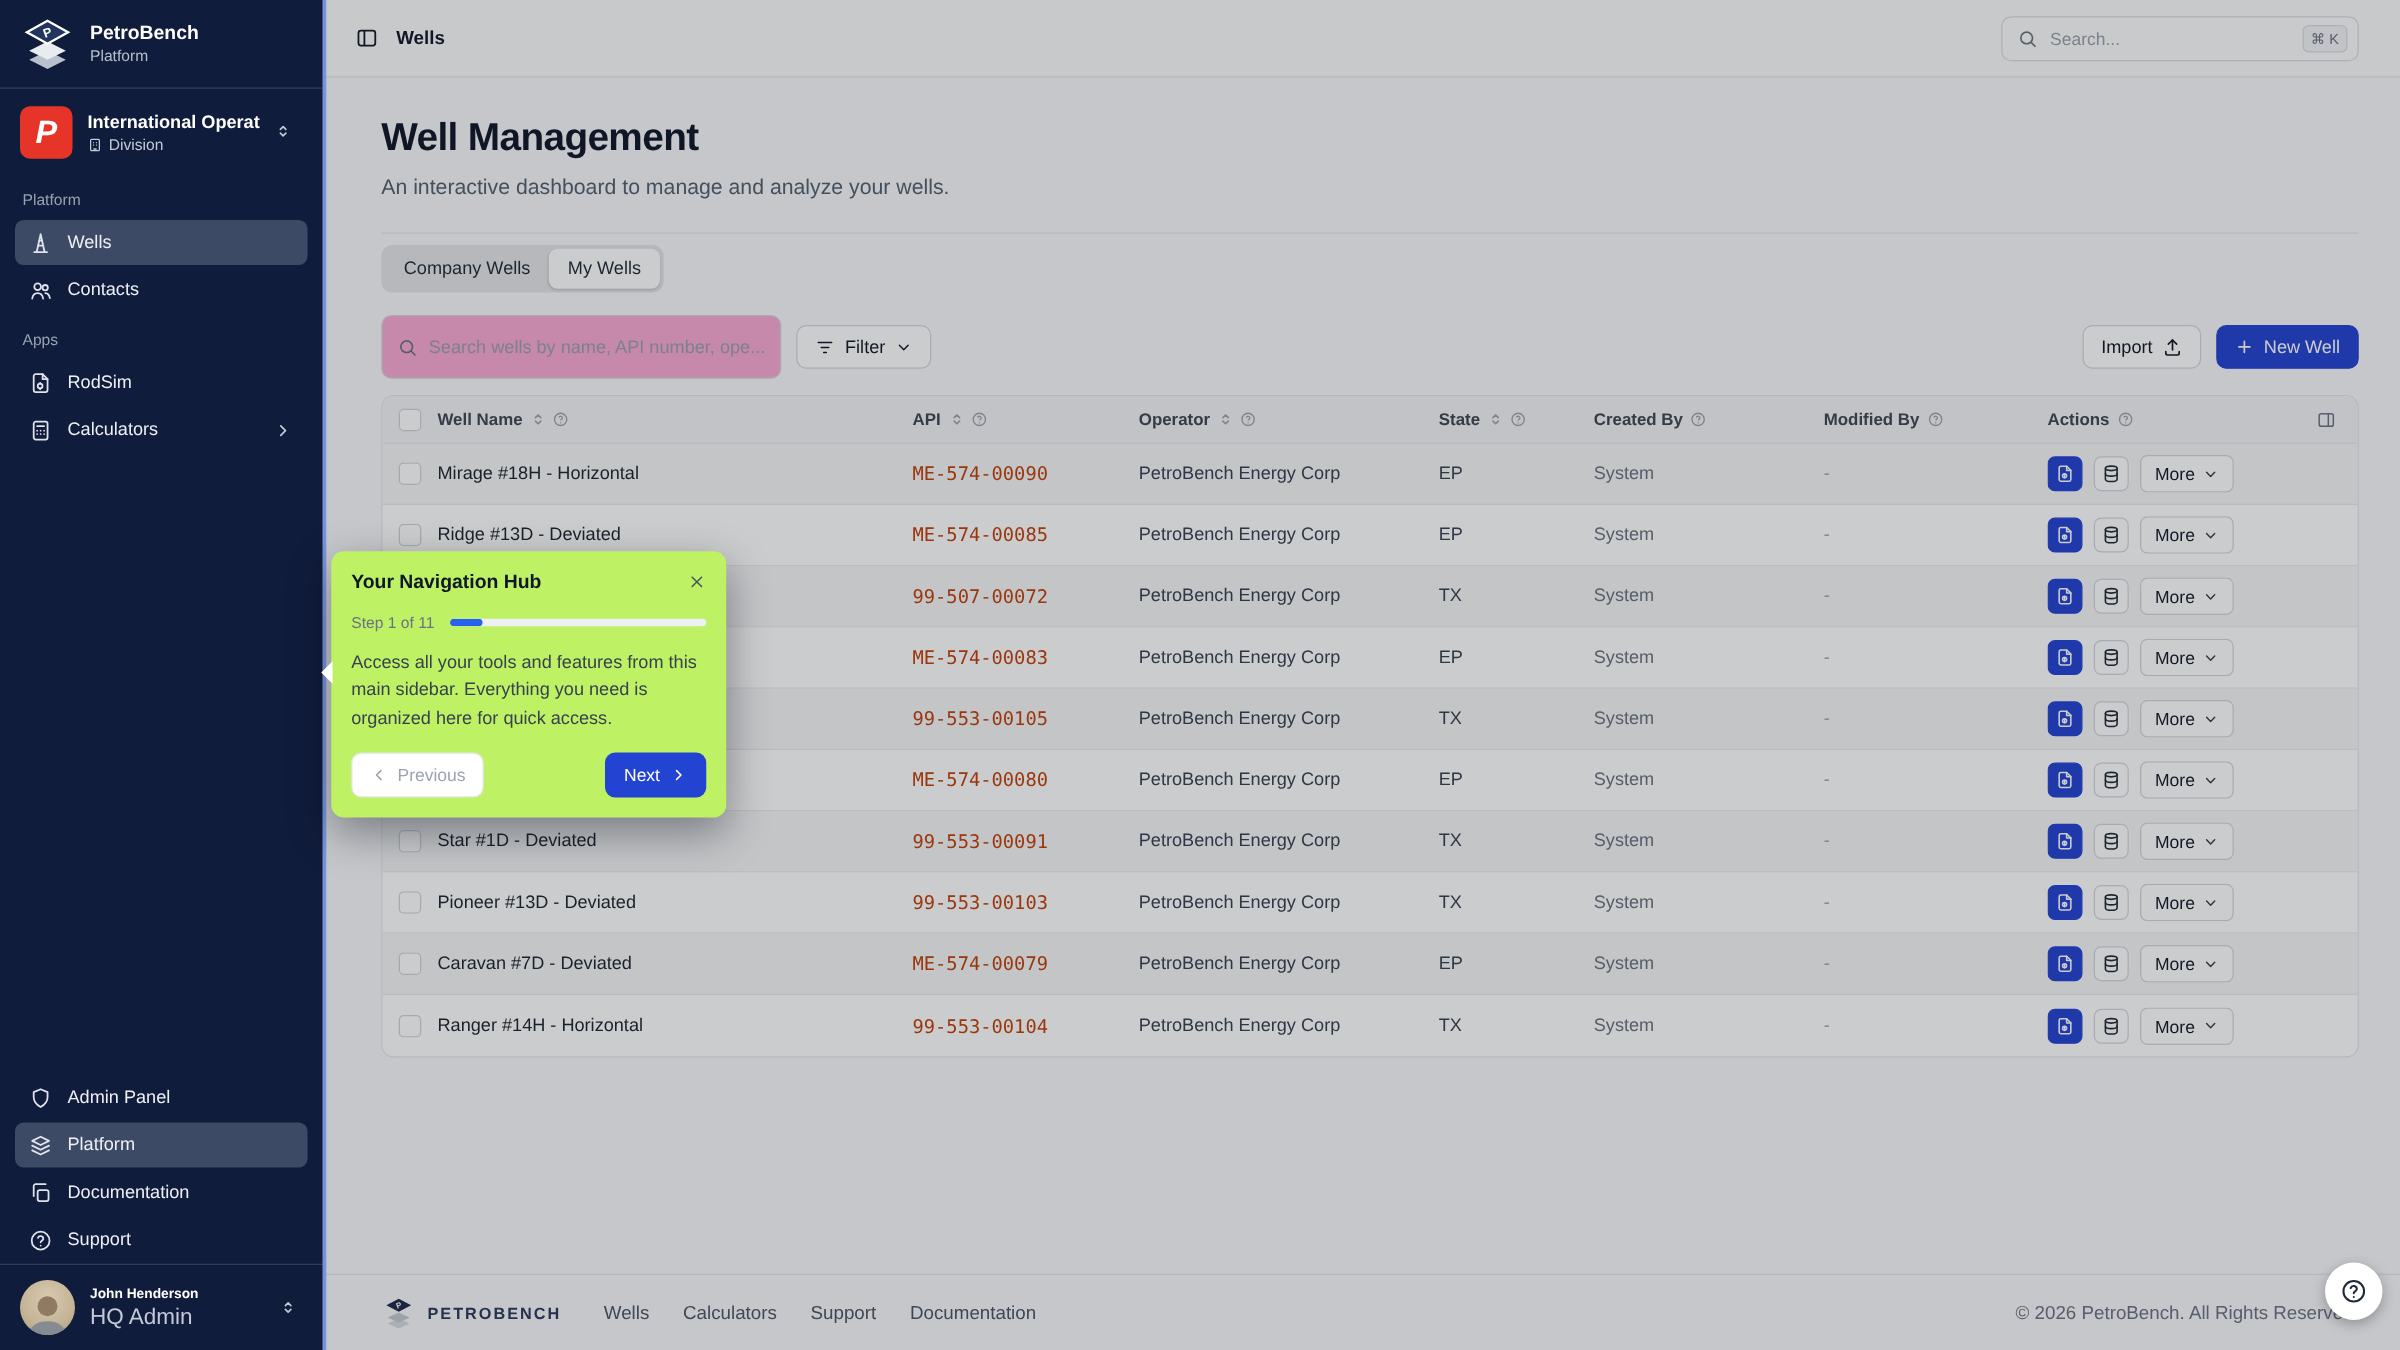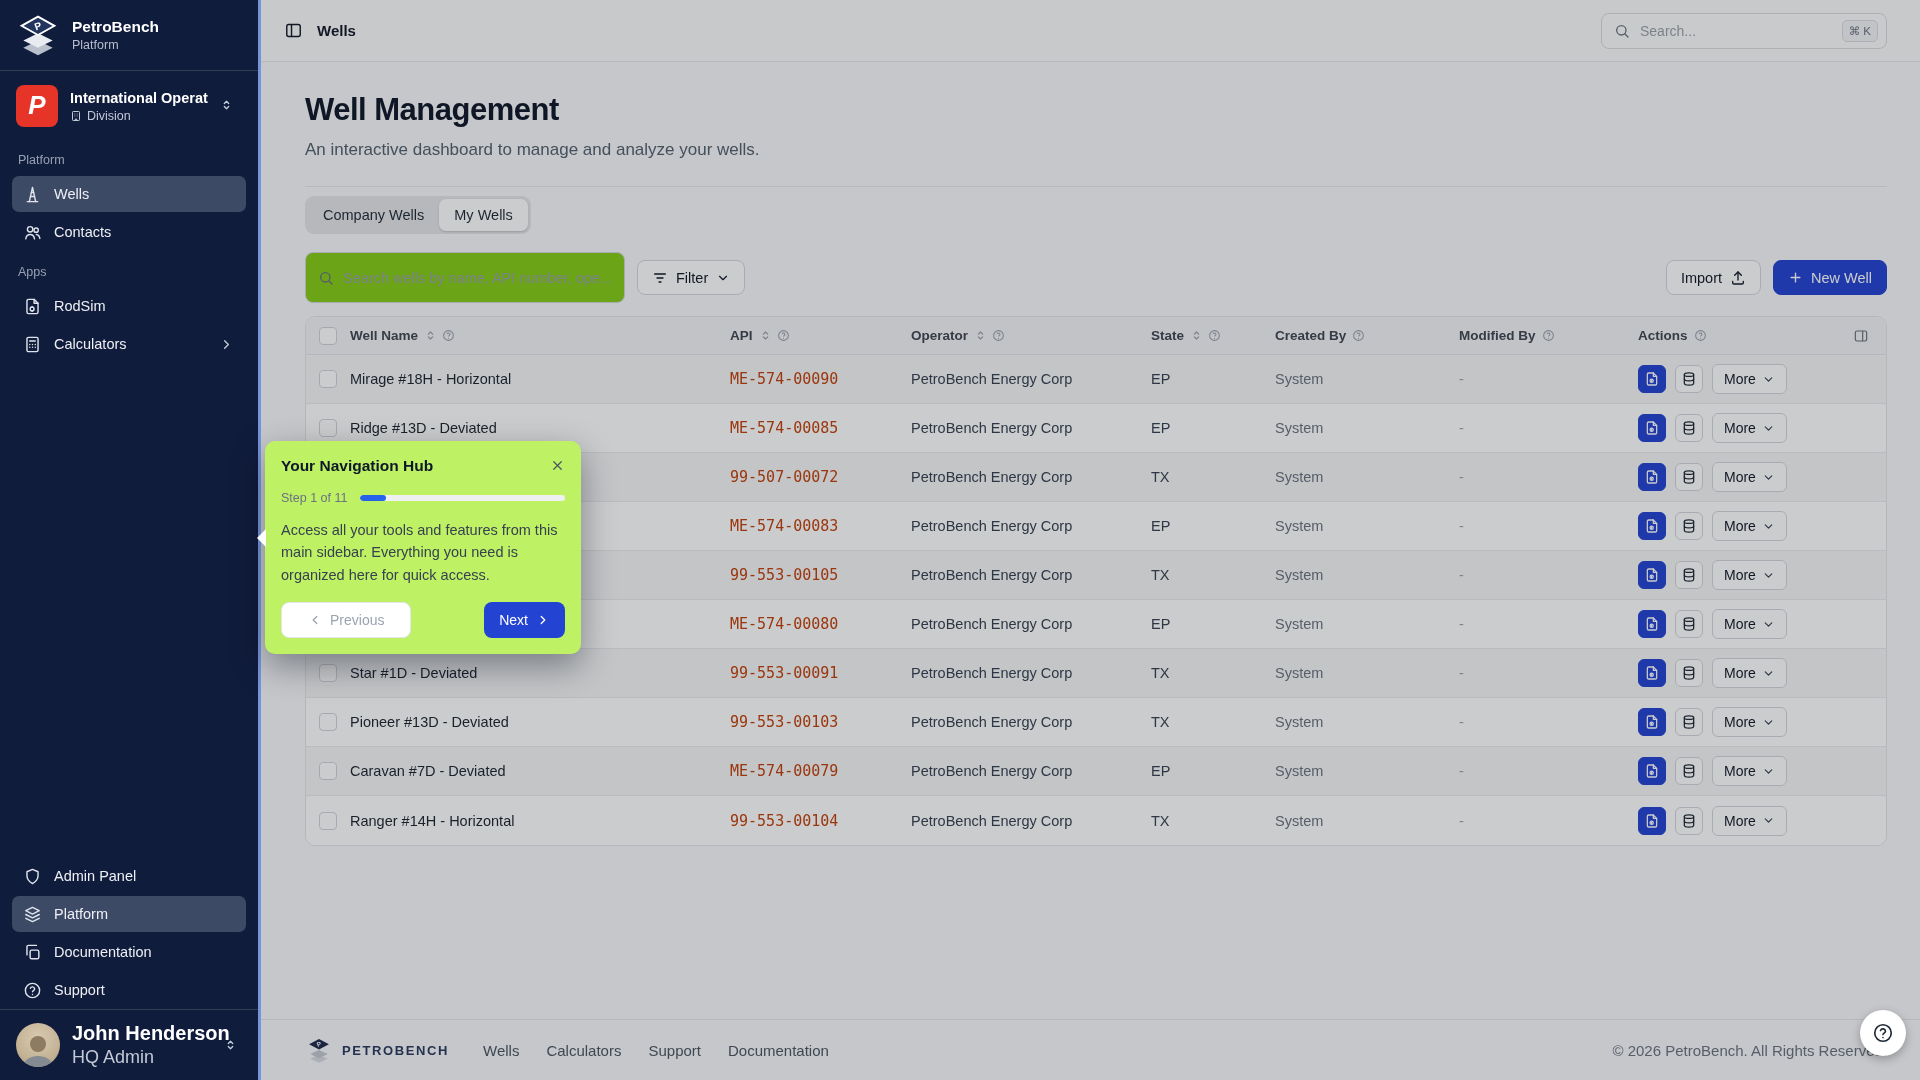--- a/index.html
+++ b/index.html
@@ -23,21 +23,21 @@
   .sb-section { font-size:12.5px; color:#98a1b3; padding:14px 18px 8px 18px; }
   .nav-item { display:flex; align-items:center; gap:12px; height:36px; margin:1px 12px; padding:0 11px; border-radius:7px; cursor:pointer; position:relative; }
   .nav-item.active { background:#3d4a66; }
   .nav-item .nicon { display:flex; width:19px; color:#dfe3ec; }
   .nav-item .nlabel { font-size:14.5px; color:#eef0f5; }
   .nav-item .trail { position:absolute; right:12px; color:#c3c9d6; display:flex; }
   .sb-spacer { flex:1; }
   .sb-user { display:flex; align-items:center; gap:12px; padding:12px 16px; border-top:1px solid rgba(255,255,255,0.14); position:relative; cursor:pointer; }
   .avatar { width:44px; height:44px; border-radius:50%; background:radial-gradient(circle at 50% 35%, #d9cbb2 0%, #c4b395 60%, #a99878 100%); overflow:hidden; flex:0 0 44px; position:relative; }
   .avatar svg { position:absolute; bottom:-2px; left:50%; transform:translateX(-50%); }
-  .sb-user-name { font-size:20px; font-weight:600; color:#ffffff; }
+  .sb-user-name { font-size:11px; font-weight:600; color:#ffffff; }
   .sb-user-role { font-size:18px; color:#c3c9d6; margin-top:2px; }
   .sb-user-chev { position:absolute; right:20px; top:50%; transform:translateY(-50%); color:#c3c9d6; }
 
   
   .main { position:absolute; left:258px; right:0; top:0; bottom:0; display:flex; flex-direction:column; background:#f8f9fb; }
   .topbar { height:62px; flex:0 0 62px; display:flex; align-items:center; padding:0 33px 0 26px; border-bottom:1px solid #e4e6ea; background:#fafbfc; }
   .tb-left { display:flex; align-items:center; gap:14px; color:#1f2937; }
   .tb-title { font-size:15px; font-weight:600; color:#111827; }
   .tb-search { margin-left:auto; width:286px; height:36px; border:1px solid #d9dce1; background:#fdfdfe; border-radius:8px; display:flex; align-items:center; gap:10px; padding:0 8px 0 12px; color:#8d95a1; }
   .tb-search input { border:none; outline:none; background:transparent; flex:1; font-size:14px; font-family:inherit; color:#374151; min-width:0; }
@@ -47,21 +47,21 @@
   .content { flex:1; padding:0 33px 0 47px; display:flex; flex-direction:column; align-items:stretch; min-height:0; }
   .page-head { margin-top:30px; padding-bottom:26px; border-bottom:1px solid #e4e6ea; }
   .page-title { font-size:31px; font-weight:700; letter-spacing:-0.5px; color:#0f172a; }
   .page-sub { font-size:17px; color:#52606f; margin-top:12px; }
 
   .tabs { margin-top:9px; display:inline-flex; align-self:flex-start; background:#e4e6e9; border-radius:9px; padding:3px; }
   .tab { height:32px; display:flex; align-items:center; padding:0 15px; font-size:14.5px; color:#1f2937; border-radius:7px; cursor:pointer; }
   .tab.active { background:#ffffff; box-shadow:0 1px 2px rgba(16,24,40,0.18); font-weight:500; }
 
   .toolbar { margin-top:18px; display:flex; align-items:center; gap:12px; }
-  .tool-search { width:320px; height:51px; border:1px solid #d3d7dd; background:#84cc16; border-radius:8px; display:flex; align-items:center; gap:9px; padding:17px 12px; color:#8d95a1; }
+  .tool-search { width:320px; height:51px; border:1px solid #d3d7dd; background:#f9a8d4; border-radius:8px; display:flex; align-items:center; gap:9px; padding:17px 12px; color:#8d95a1; }
   .tool-search input { border:none; outline:none; background:transparent; flex:1; font-size:14.5px; font-family:inherit; color:#374151; min-width:0; }
   .tool-search input::placeholder { color:#9aa1ab; }
   .btn { height:35px; display:inline-flex; align-items:center; gap:8px; padding:0 14px; border-radius:8px; border:1px solid #d3d7dd; background:#fff; font-size:14.5px; font-weight:500; color:#111827; cursor:pointer; font-family:inherit; }
   .btn-primary { background:#2343d3; border-color:#2343d3; color:#fff; }
   .toolbar .push { margin-left:auto; }
 
   
   .table { margin-top:13px; border:1px solid #e3e5e9; border-radius:10px; overflow:hidden; background:#fff; }
   .trow, .thead { display:grid; grid-template-columns:44px 380px 181px 240px 124px 184px 179px 1fr 50px; align-items:center; }
   .thead { height:38px; background:#f3f4f6; border-bottom:1px solid #e3e5e9; }
@@ -107,21 +107,21 @@
           box-shadow:0 12px 34px rgba(2,8,20,0.38); padding:16px; }
   .tour::before { content:""; position:absolute; left:-8px; top:88px; border-style:solid; border-width:9px 9px 9px 0; border-color:transparent #fff transparent transparent; }
   .tour-title { font-size:15.5px; font-weight:700; color:#0f172a; }
   .tour-close { position:absolute; top:13px; right:13px; width:22px; height:22px; border:none; background:transparent; color:#4b5563; display:flex; align-items:center; justify-content:center; cursor:pointer; }
   .tour-step-row { display:flex; align-items:center; gap:12px; margin-top:16px; }
   .tour-step { font-size:12.5px; color:#6b7280; white-space:nowrap; }
   .tour-track { flex:1; height:6px; border-radius:3px; background:#eef0f2; overflow:hidden; }
   .tour-fill { height:100%; border-radius:3px; background:#2563eb; width:13%; }
   .tour-body { margin-top:14px; font-size:14.5px; line-height:1.55; color:#374151; }
   .tour-foot { margin-top:16px; display:flex; align-items:center; justify-content:space-between; }
-  .tour-prev { height:36px; display:inline-flex; align-items:center; gap:8px; padding:0 26px; border-radius:8px; border:1px solid #e2e5e9; background:#fff; font-size:14px; color:#9ca3af; cursor:pointer; font-family:inherit; }
+  .tour-prev { height:36px; display:inline-flex; align-items:center; gap:8px; padding:0 14px; border-radius:8px; border:1px solid #e2e5e9; background:#fff; font-size:14px; color:#9ca3af; cursor:pointer; font-family:inherit; }
   .tour-next { height:36px; display:inline-flex; align-items:center; gap:8px; padding:0 15px; border-radius:8px; border:none; background:#2343d3; font-size:14px; font-weight:500; color:#fff; cursor:pointer; font-family:inherit; }
   .fab { position:absolute; right:14px; bottom:24px; width:46px; height:46px; border-radius:50%; background:#fff; z-index:65;
          box-shadow:0 3px 10px rgba(0,0,0,0.28); display:flex; align-items:center; justify-content:center; color:#1f2937; cursor:pointer; border:none; }
 
   svg { display:block; }
 </style>
 </head>
 <body>
 
 <div class="app">

